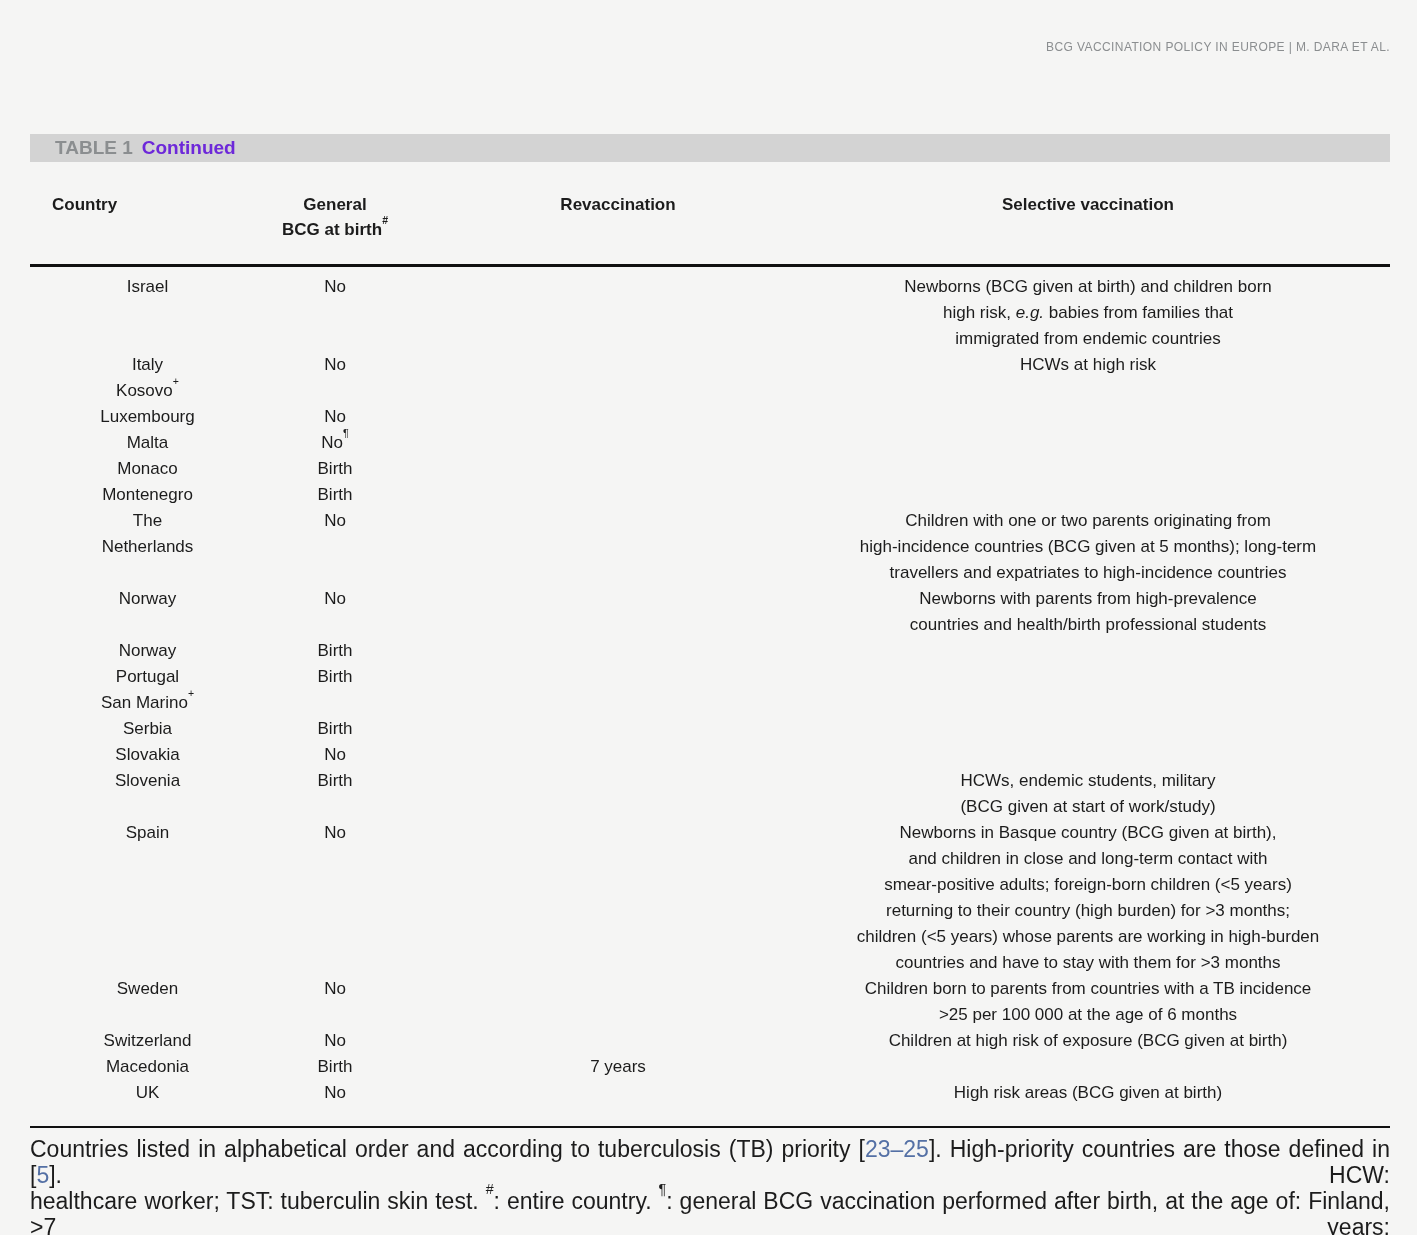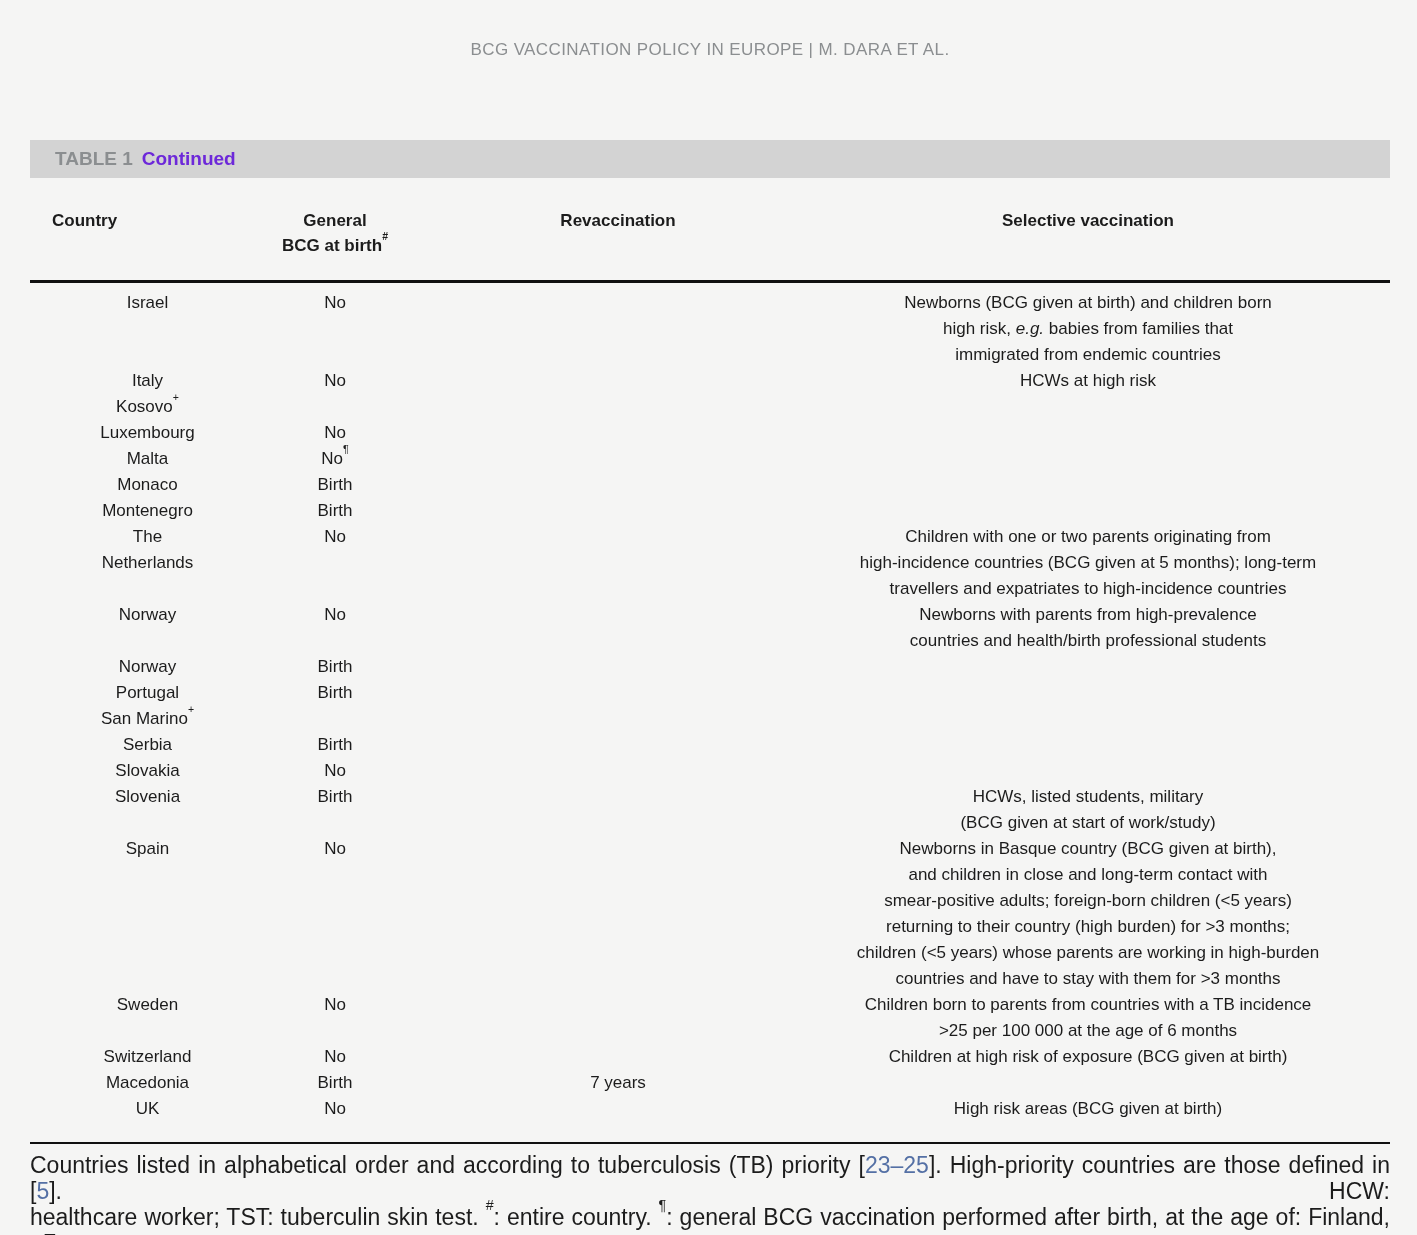--- a/index.html
+++ b/index.html
@@ -5,25 +5,25 @@
   html,body{margin:0;padding:0;}
   body{
     width:1417px;height:1235px;
     background:var(--page-bg,#f5f5f4);
     font-family:"Liberation Sans","DejaVu Sans",sans-serif;
     color:#1c1c1c;
     overflow:hidden;
   }
   .page{box-sizing:border-box;width:1417px;padding:40px 27px 0 30px;}
   .running-head{
-    text-align:center;font-size:17px;letter-spacing:0.4px;
+    text-align:right;font-size:12px;letter-spacing:0.4px;
     color:var(--muted,#8b8e90);white-space:nowrap;
   }
   .table-bar{
-    margin-top:80px;height:38px;
+    margin-top:80px;height:28px;
     background:var(--bar-bg,#d3d3d3);
     display:flex;align-items:center;
     padding-left:25px;box-sizing:border-box;
     font-size:19px;font-weight:bold;
   }
   .bar-label{color:var(--muted,#8f9396);margin-right:9px;}
   .bar-continued{color:#6d28d9;}
 
   table{
     border-collapse:collapse;table-layout:fixed;
@@ -206,21 +206,21 @@
           <td class="col-revacc"></td>
           <td class="col-selective"></td>
         </tr>
         <tr>
           <td class="col-country">
             <div class="line">Slovenia</div>
           </td>
           <td class="col-general"><span>Birth</span></td>
           <td class="col-revacc"></td>
           <td class="col-selective">
-            <div class="line">HCWs, listed students, military</div>
+            <div class="line">HCWs, endemic students, military</div>
             <div class="line">(BCG given at start of work/study)</div>
           </td>
         </tr>
         <tr>
           <td class="col-country">
             <div class="line">Spain</div>
           </td>
           <td class="col-general"><span>No</span></td>
           <td class="col-revacc"></td>
           <td class="col-selective">

